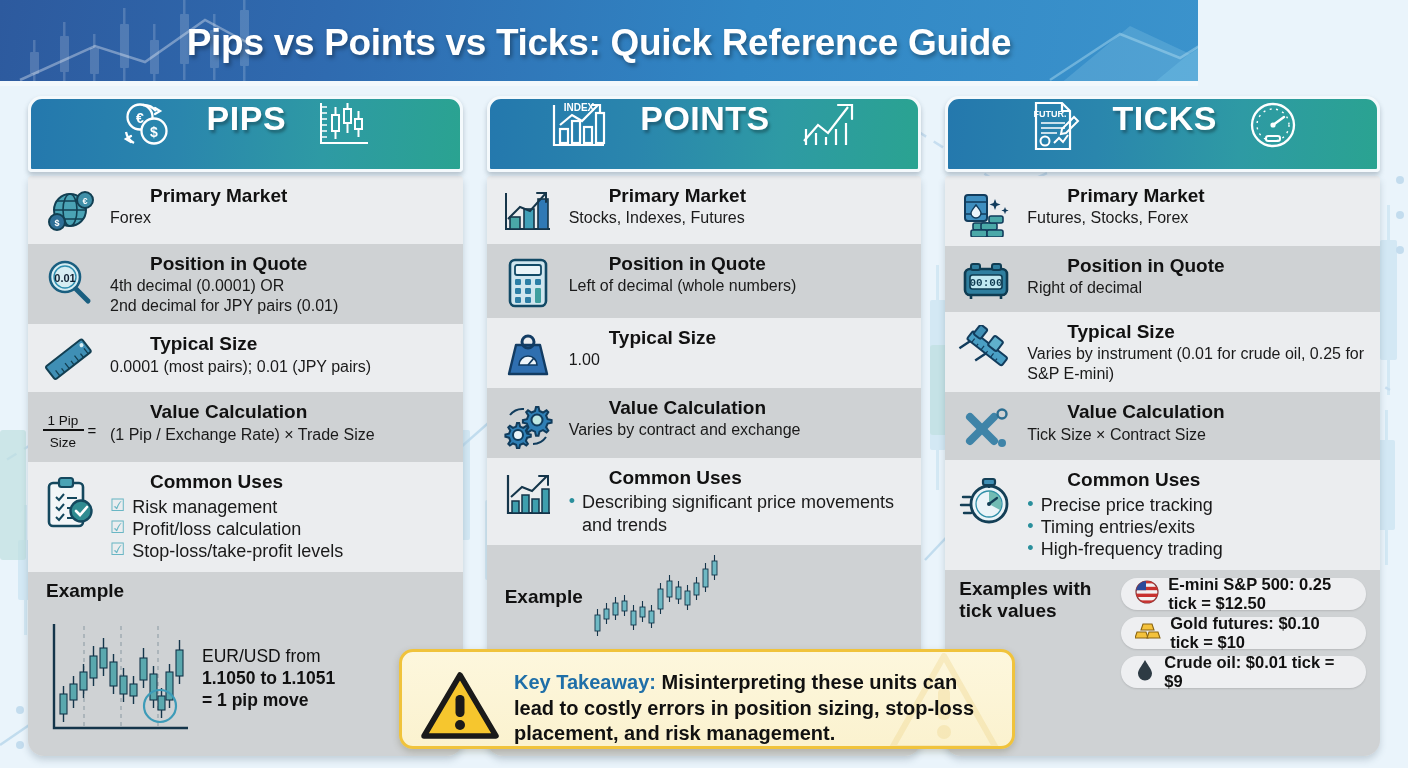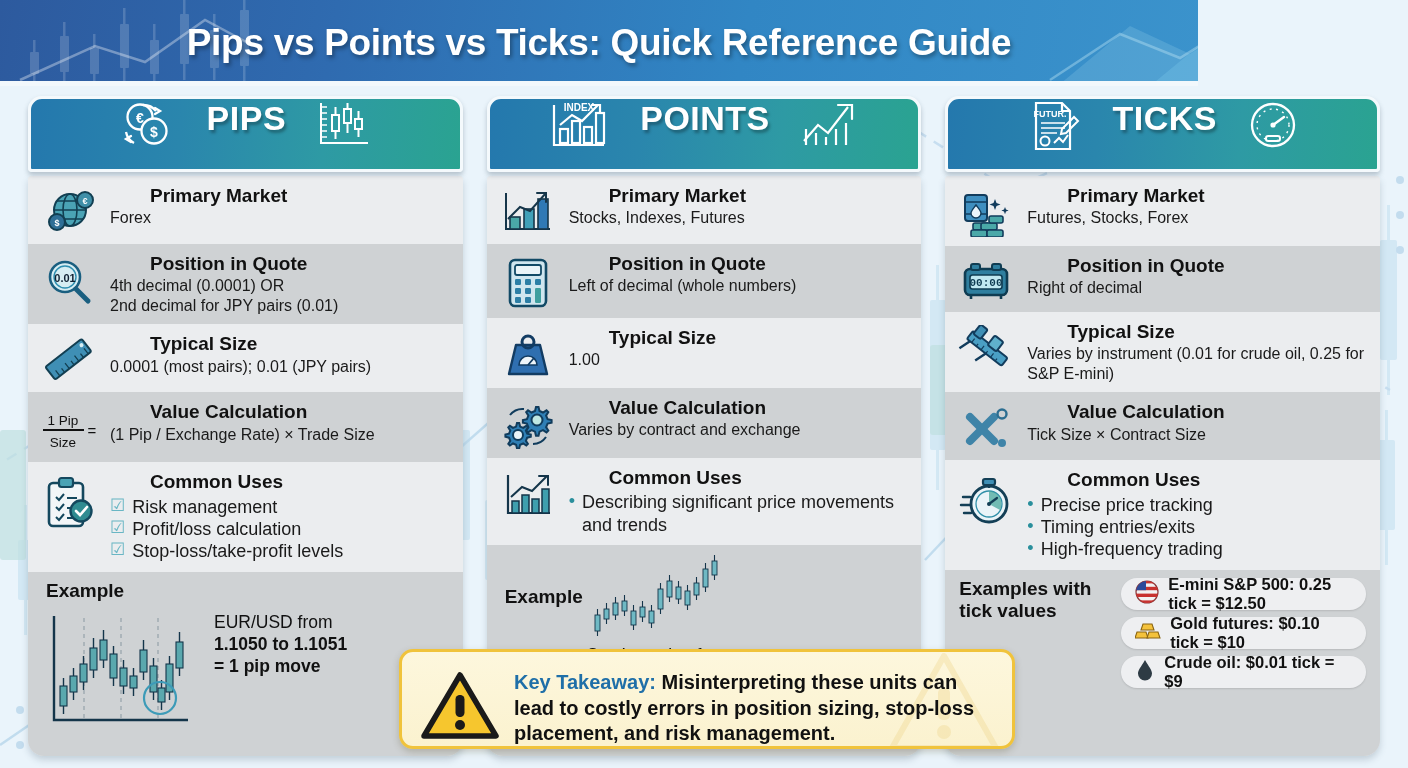--- a/index.html
+++ b/index.html
@@ -67,21 +67,21 @@
   .row-txt { flex:1; }
   .row-label { font-size:19px; font-weight:bold; color:#111; line-height:1.18;margin-left:40px; }
   .row-value { font-size:16px; color:#1a1a1a; line-height:1.22; margin-top:1px; }
   .bullets { margin-top:2px; }
   .bullet { font-size:18px; color:#1a1a1a; line-height:1.24; display:flex; gap:7px; align-items:flex-start;}
   .bullet .dot { color:#2a8f9c; font-size:18px; line-height:1.2; }
   .bullet .chk { color:#69b6c4; font-size:17px; line-height:1.2; }
 
   .example-row { flex:1; display:flex; flex-direction:column; padding:8px 12px 10px 18px; }
   .example-title { font-size:19px; font-weight:bold; color:#111; }
-  .example-body { display:flex; gap:18px; flex:1; }
+  .example-body { display:flex; align-items:center; gap:6px; flex:1; }
   .example-note { font-size:17.5px; line-height:1.25; color:#111; }
   .example-note b { font-weight:bold; }
 
   
   .tick-pills { padding:4px 14px 10px 14px; display:flex; flex-direction:column; gap:7px; }
   .pill {
     background:#eeeff1; border-radius:20px; height:32px;
     display:flex; align-items:center; gap:9px; padding:16px 14px;
     font-size:16.5px; font-weight:bold; color:#111;
     box-shadow:0 1px 2px rgba(0,0,0,0.12);

